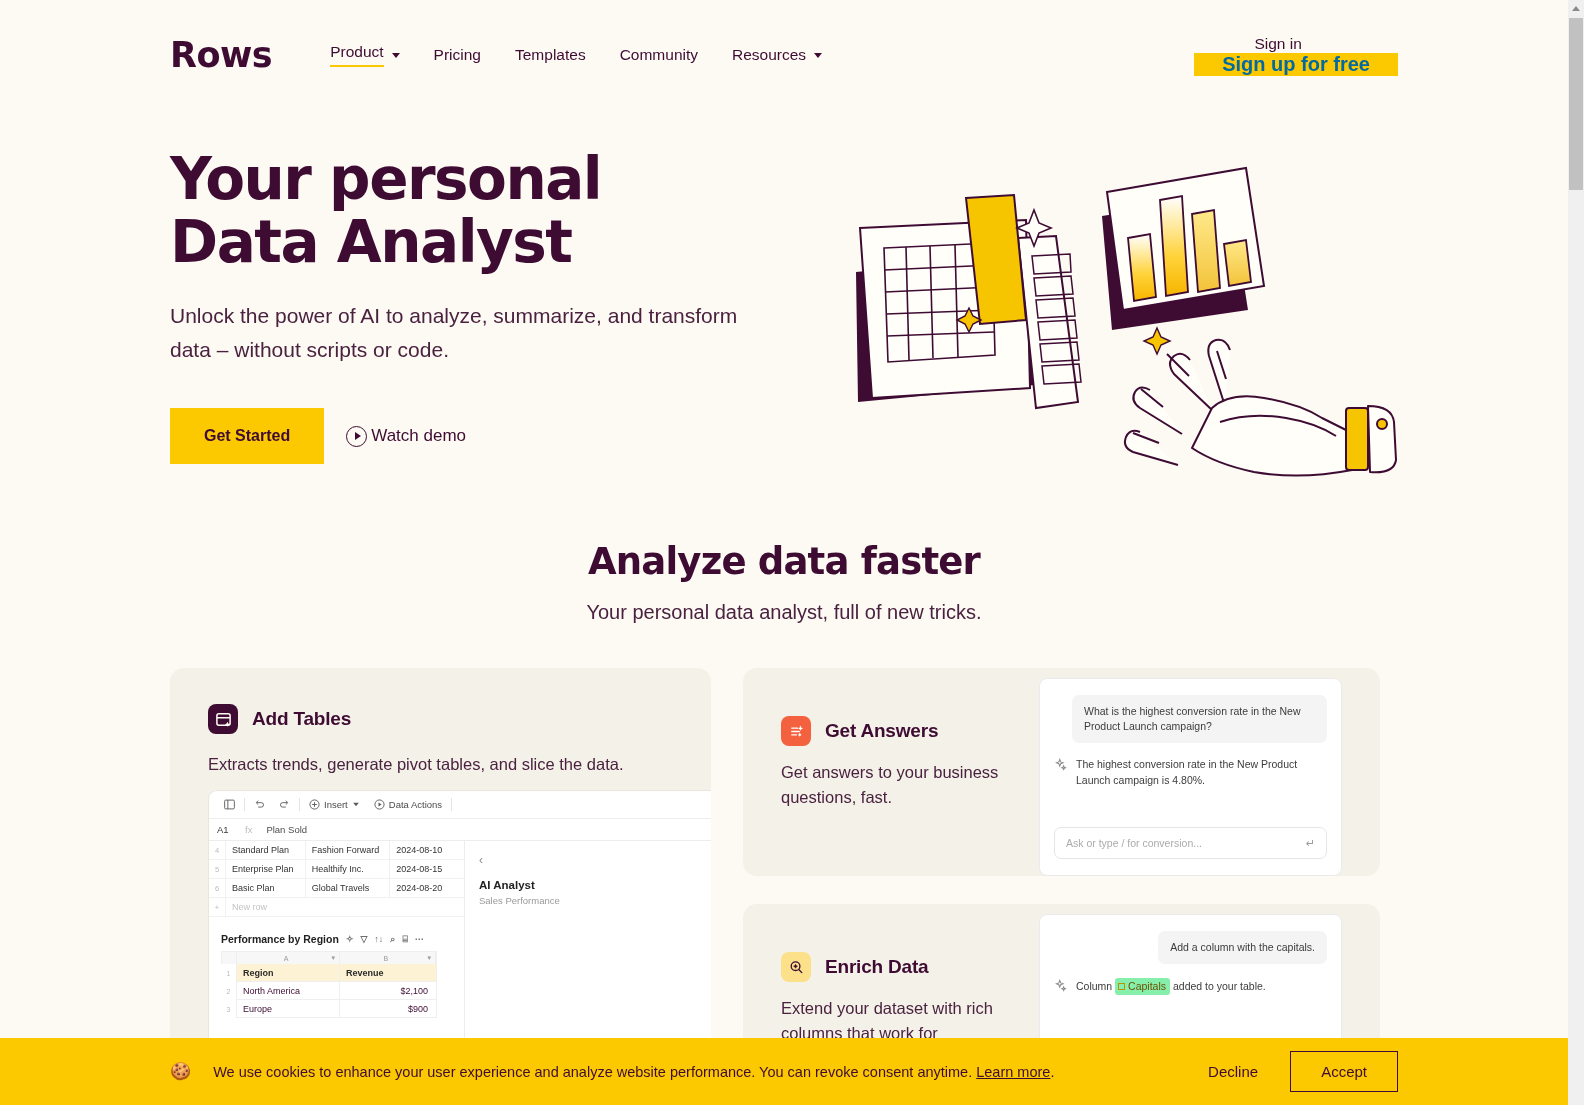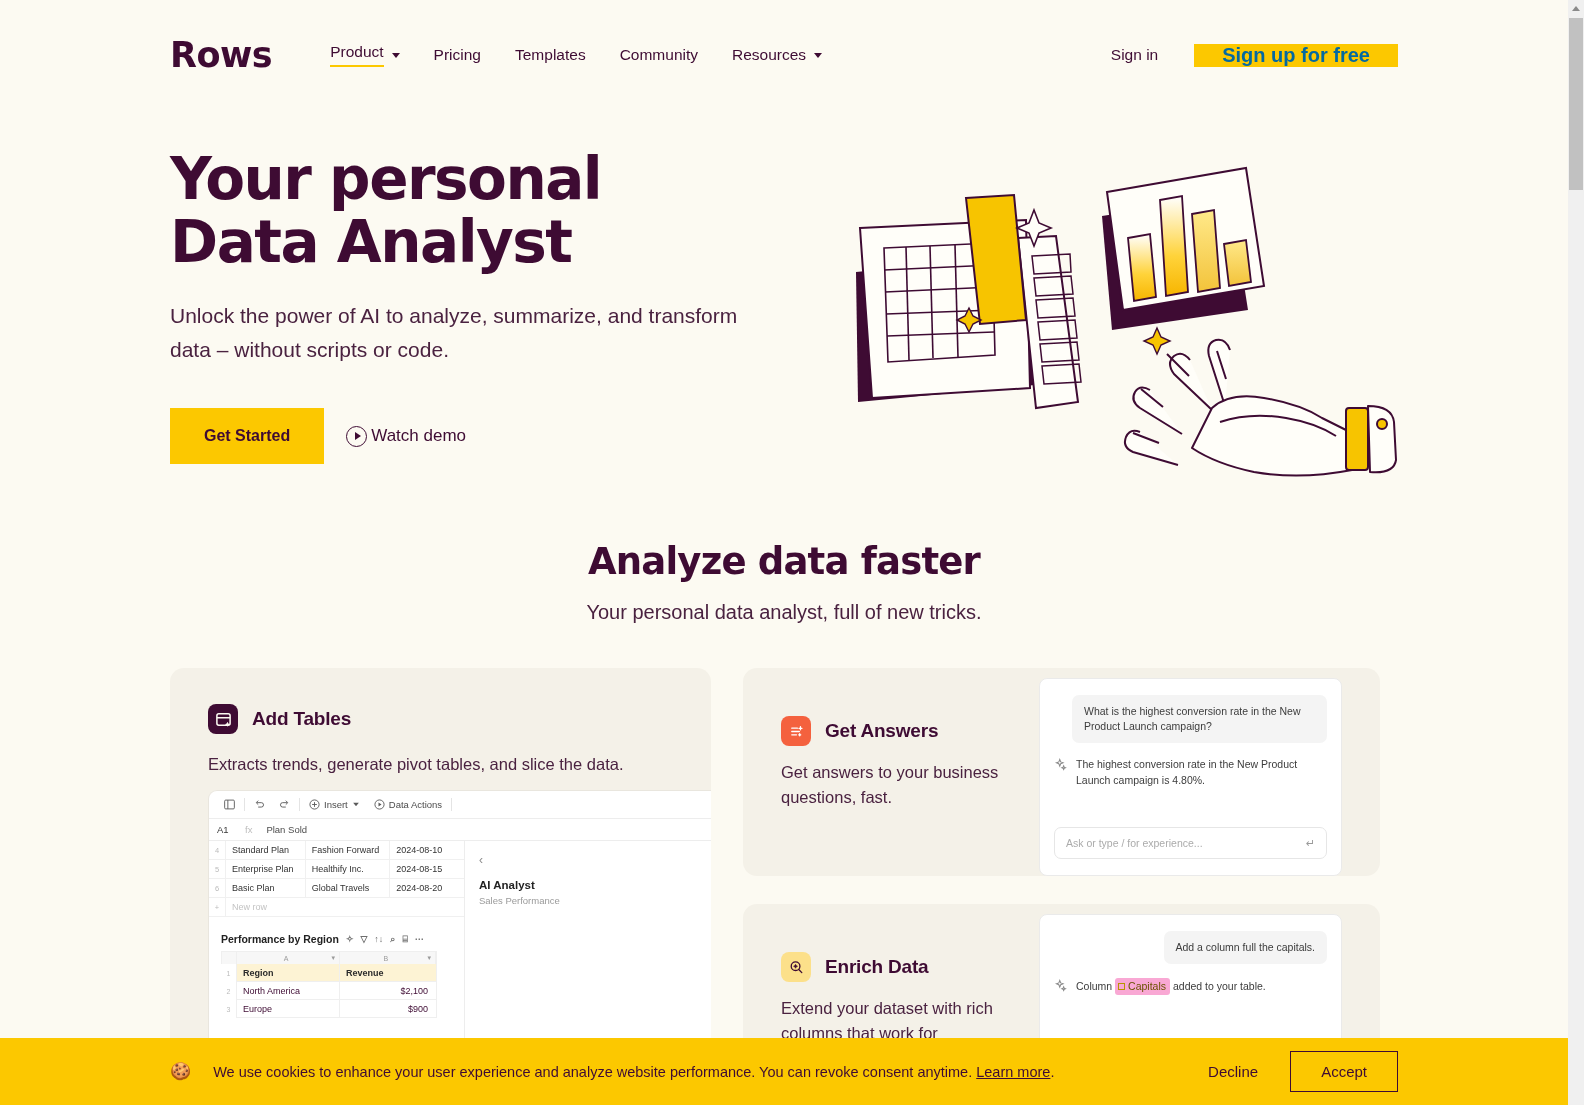--- a/index.html
+++ b/index.html
@@ -87,21 +87,21 @@
   }
   .caret {
     width: 0; height: 0;
     border-left: 4px solid transparent;
     border-right: 4px solid transparent;
     border-top: 5px solid #3E0B33;
     display: inline-block;
   }
   .nav-right {
     margin-left: auto;
-    display: flex; align-items: center; gap: 0px;
+    display: flex; align-items: center; gap: 0px; flex-direction: column;
   }
   .signin {
     font-size: 15.5px; color: #3E0B33;
     margin-right: 36px; cursor: pointer;
     white-space: nowrap;
   }
   .btn-signup {
     background: #FCC800;
     color: #0369a1;
     border: none;
@@ -340,21 +340,21 @@
     margin-top: auto;
     border: 1px solid #E6E6E6;
     border-radius: 7px;
     height: 32px;
     display: flex; align-items: center;
     padding: 0 11px;
     font-size: 10.5px; color: #ABABAB;
   }
   .chat-enter { margin-left: auto; color: #9A9A9A; font-size: 11px; }
   .chip {
-    background: #f9a8d4; border-radius: 3px;
+    background: #86efac; border-radius: 3px;
     padding: 1px 4px 1px 3px;
     color: #6B5200; display: inline-flex; align-items: center; gap: 3px; text-align: right;
   }
   .chip-ico { display:inline-block; width:7px;height:7px;border:1px solid #B89500; }
 
   
   .cookie {
     position: absolute; left: 0; bottom: 0;
     width: 1568px; height: 67px;
     background: #FCC800;
@@ -674,21 +674,21 @@
             <div class="chat-ai">
               <span class="spark">
                 <svg width="13" height="13" viewBox="0 0 14 14" fill="none" stroke="#8A8A8A" stroke-width="1.1">
                   <path d="M6.2 1.6 L7.2 4.2 L9.8 5.2 L7.2 6.2 L6.2 8.8 L5.2 6.2 L2.6 5.2 L5.2 4.2 Z"></path>
                   <path d="M10.4 8.4 L11 9.8 L12.4 10.4 L11 11 L10.4 12.4 L9.8 11 L8.4 10.4 L9.8 9.8 Z"></path>
                 </svg>
               </span>
               <span>The highest conversion rate in the New Product Launch campaign is 4.80%.</span>
             </div>
             <div class="chat-input">
-              <span>Ask or type / for experience...</span>
+              <span>Ask or type / for conversion...</span>
               <span class="chat-enter">↵</span>
             </div>
           </div>
         </div>
       </div>
 
       <div class="card card-row">
         <div class="card-row-text">
           <div class="feat-head">
             <span class="feat-icon yellow">
@@ -697,21 +697,21 @@
                 <path d="M11.4 11.2 L14.6 14.4" stroke-linecap="round"></path>
                 <path d="M8 5.6 L8.7 7 L10.1 7.7 L8.7 8.4 L8 9.8 L7.3 8.4 L5.9 7.7 L7.3 7 Z" fill="#3E0B33" stroke-width="0.6"></path>
               </svg>
             </span>
             <span class="feat-title">Enrich Data</span>
           </div>
           <div class="feat-desc">Extend your dataset with rich columns that work for</div>
         </div>
         <div class="card-row-visual">
           <div class="chat-mock">
-            <div class="chat-user">Add a column full the capitals.</div>
+            <div class="chat-user">Add a column with the capitals.</div>
             <div class="chat-ai">
               <span class="spark">
                 <svg width="13" height="13" viewBox="0 0 14 14" fill="none" stroke="#8A8A8A" stroke-width="1.1">
                   <path d="M6.2 1.6 L7.2 4.2 L9.8 5.2 L7.2 6.2 L6.2 8.8 L5.2 6.2 L2.6 5.2 L5.2 4.2 Z"></path>
                   <path d="M10.4 8.4 L11 9.8 L12.4 10.4 L11 11 L10.4 12.4 L9.8 11 L8.4 10.4 L9.8 9.8 Z"></path>
                 </svg>
               </span>
               <span>
                 <span>Column</span>
                 <span class="chip">

